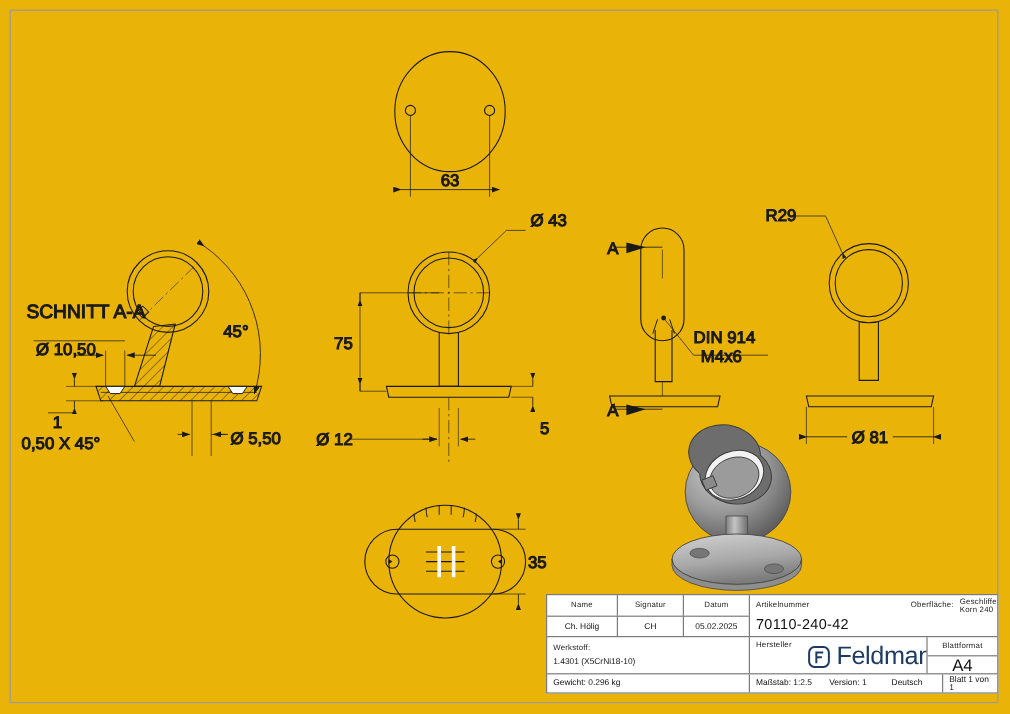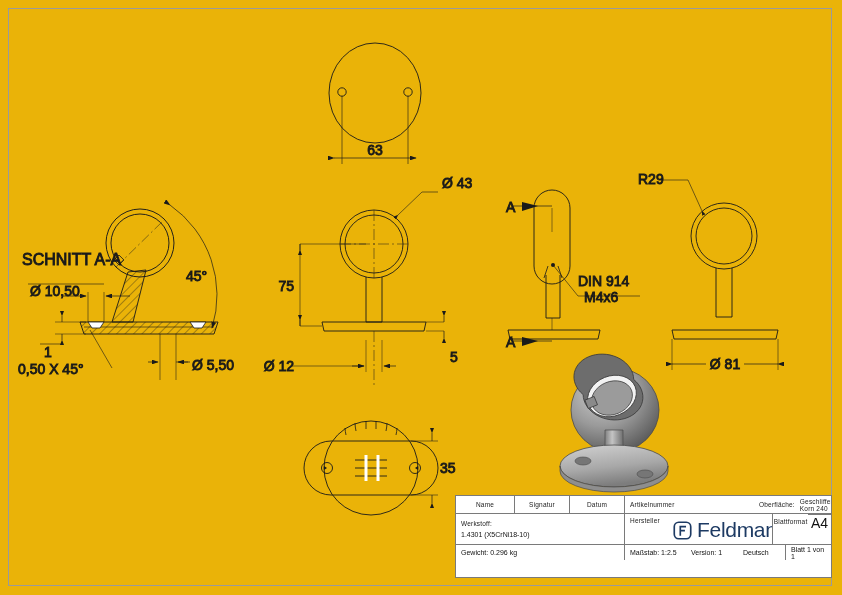--- a/index.html
+++ b/index.html
@@ -263,36 +263,50 @@
           <span class="cap">Datum</span>
         </div>
       <div class="c bl" style="width:130px">
           <span class="cap">Artikelnummer</span>
         </div>
       <div class="c" style="flex:1">
         <span class="cap">Oberfläche:</span>
         <span class="cap" style="margin-left:5px">Geschliffen Korn 240</span>
       </div>
     </div>
+    <div class="row r2">
+      <div class="c bt" style="width:58px;justify-content:center">
+          <span class="val">Ch. Hölig</span>
+        </div>
+      <div class="c bl bt" style="width:55px;justify-content:center">
+          <span class="val">CH</span>
+        </div>
+      <div class="c bl bt" style="width:55px;justify-content:center">
+          <span class="val">05.02.2025</span>
+        </div>
+      <div class="c bl" style="flex:1;align-items:flex-start">
+          <span class="big">70110-240-42</span>
+        </div>
+    </div>
     <div class="row r3 bt">
       <div class="c stk" style="width:168px">
         <span class="cap">Werkstoff:</span>
         <span class="val">1.4301 (X5CrNi18-10)</span>
       </div>
       <div class="c bl" style="flex:1;align-items:flex-start;position:relative">
         <span class="cap" style="margin-top:3px">Hersteller</span>
         <div id="logo" style="position:absolute;left:48px;top:4px">
           <svg id="logoMark" viewBox="0 0 24 24">
             <rect x="1.6" y="1.6" width="20.8" height="20.8" rx="5.6" fill="none" stroke="#1d3a63" stroke-width="2.1"></rect>
             <path d="M9.2 17.6 L9.2 7.2 L15.4 7.2 M9.2 12.2 L14.0 12.2" fill="none" stroke="#1d3a63" stroke-width="2.1" stroke-linecap="square"></path>
           </svg>
           <span id="logoText">Feldmann</span>
         </div>
       </div>
-      <div style="width:58px;display:flex;flex-direction:row" class="bl">
+      <div style="width:58px;display:flex;flex-direction:column" class="bl">
         <div class="c" style="height:15px;justify-content:center">
             <span class="cap">Blattformat</span>
           </div>
         <div class="c bt" style="height:16px;justify-content:center">
             <span class="a4">A4</span>
           </div>
       </div>
     </div>
     <div class="row r4">
       <div class="c" style="width:168px">

